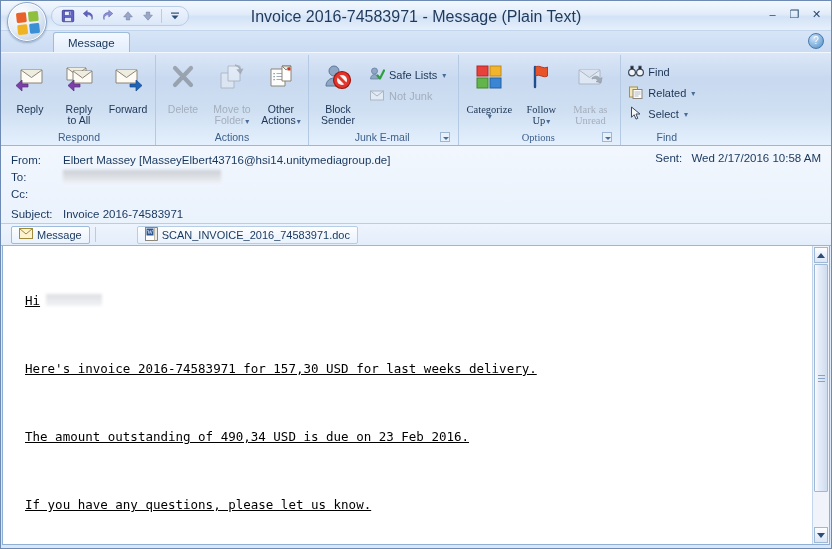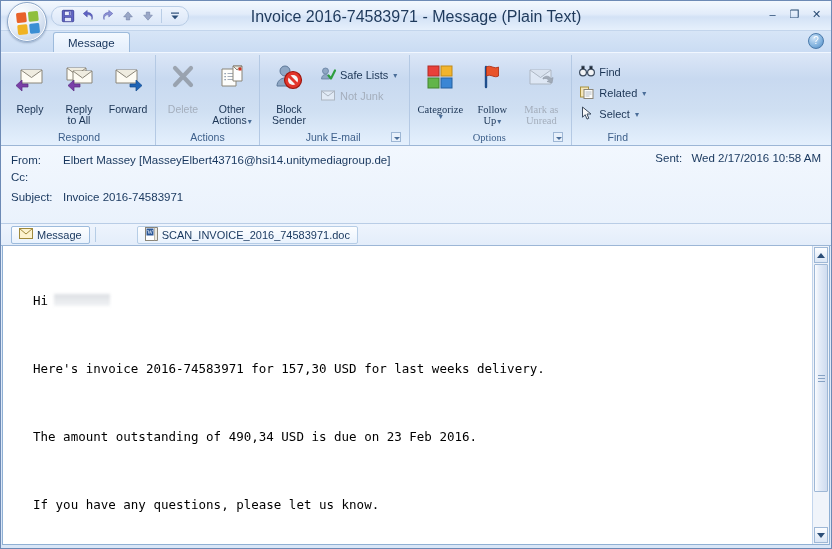--- a/index.html
+++ b/index.html
@@ -227,21 +227,21 @@
   .bodytext {
     position:absolute; left:0; top:0; right:17px; bottom:0;
     padding: 12px 8px 8px 18px;
     font-family: "DejaVu Sans Mono", "Liberation Mono", monospace;
     font-size: 12.5px;
     line-height: 17px;
     color: #000000;
     white-space: pre-wrap;
     overflow: hidden;
   }
-  .bodytext p { margin: 0 0 17px 12px; }
+  .bodytext p { margin: 0 0 17px 4px; text-decoration: underline; }
   .redact-body {
     display:inline-block;
     width: 56px; height: 12px;
     vertical-align: -1px;
     margin-left: 6px;
     background: linear-gradient(180deg,#dcdfe3 0%,#e7e9ec 50%,#f1f3f5 100%);
     filter: blur(1.6px);
   }
 
   
@@ -386,20 +386,33 @@
 
     <div class="group">
       <div class="items">
         <div class="bigbtn disabled">
           <div class="ic">
             <svg width="30" height="30" viewBox="0 0 30 30">
               <path d="M7 6l16 17M23 6L7 23" stroke="#53575e" stroke-width="4.2" stroke-linecap="round"></path>
             </svg>
           </div>
           <div class="lb">Delete</div>
+        </div>
+        <div class="bigbtn disabled">
+          <div class="ic">
+            <svg width="30" height="30" viewBox="0 0 30 30">
+              <path d="M4 11h13v15H4z" fill="#f6f6f4" stroke="#888"></path>
+              <path d="M11 4h12v15H11z" fill="#fcfcfa" stroke="#888"></path>
+              <path d="M18 3c4 1 6 4 5.5 8M23.5 11l1.6-3.4-4.2.6z" fill="none" stroke="#4b6f9a" stroke-width="1.6"></path>
+            </svg>
+          </div>
+          <div class="lb">
+            <span>Move to</span><br>
+            <span>Folder</span><span class="caret" style="display:inline">▾</span>
+          </div>
         </div>
         <div class="bigbtn">
           <div class="ic">
             <svg width="30" height="30" viewBox="0 0 30 30">
               <path d="M5 7h14v17H5z" fill="#fdfdfb" stroke="#8a8578"></path>
               <path d="M7.5 11h1.2v1.2H7.5zM7.5 14h1.2v1.2H7.5zM7.5 17h1.2v1.2H7.5z" fill="#6b7e96"></path>
               <path d="M10.5 11.5h6M10.5 14.5h6M10.5 17.5h6" stroke="#9aa4b2" stroke-width=".9"></path>
               <path d="M16 4h9v15h-9z" fill="#fefefe" stroke="#8a8578"></path>
               <path d="M16 4l4 4 5-4z" fill="#e9e6dc" stroke="#8a8578"></path>
               <rect x="21.5" y="5.5" width="3" height="3" fill="#cc3322"></rect>
@@ -551,20 +564,24 @@
     <div class="sent">
       <span class="slabel">Sent:</span>
       <span>Wed 2/17/2016 10:58 AM</span>
     </div>
 
     <div class="hrow">
       <div class="hlabel">From:</div>
       <div class="hvalue">Elbert Massey [MasseyElbert43716@hsi14.unitymediagroup.de]</div>
     </div>
 
+    <div class="hrow">
+      <div class="hlabel">To:</div>
+      <div class="redact-to"></div>
+    </div>
 
     <div class="hrow">
       <div class="hlabel">Cc:</div>
       <div class="hvalue"></div>
     </div>
 
     <div class="hrow" style="margin-top:3px">
       <div class="hlabel">Subject:</div>
       <div class="hvalue">Invoice 2016-74583971</div>
     </div>

